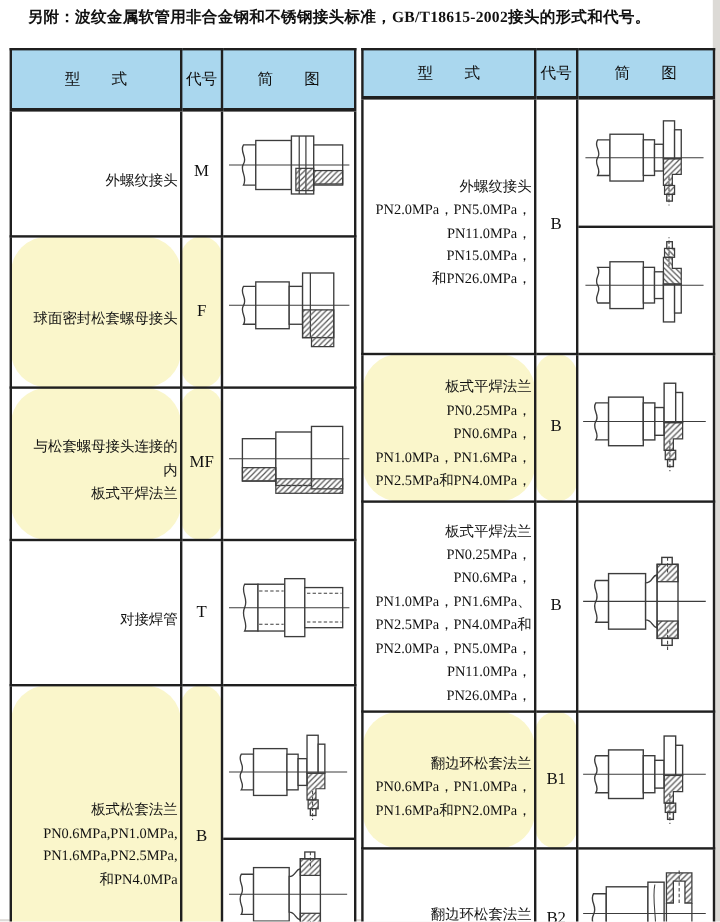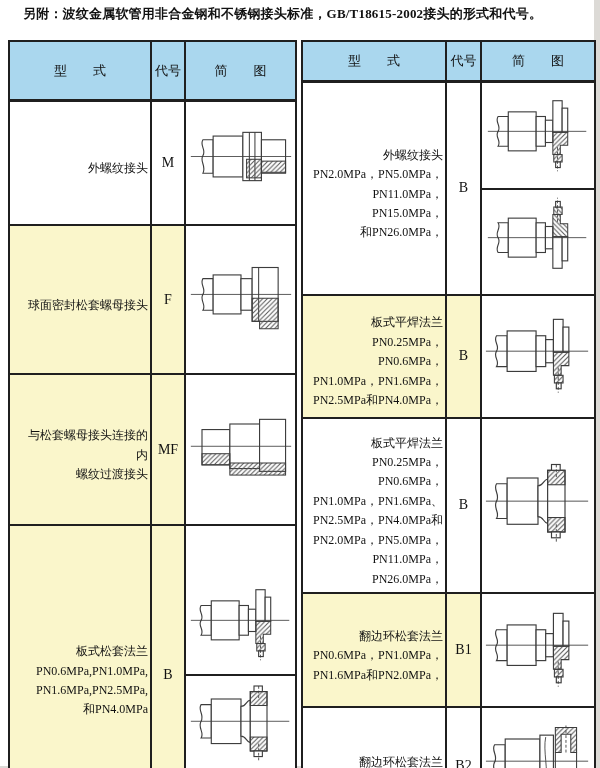--- a/index.html
+++ b/index.html
@@ -25,21 +25,21 @@
     font-weight:normal;font-size:13px;height:38px;
     border-bottom:3px solid var(--border,#1f1f1f);
     white-space:pre;
   }
   .cell-type{
     font-size:12px;line-height:1.62;text-align:right;
     padding:15px 2px 3px 9px;white-space:pre-line;
   }
   .cell-code{text-align:center;font-size:14px;}
   .cell-diag{background:#fff;text-align:center;padding:0;}
-  .hl{background:var(--highlight-bg,#faf6cb);}
+  .hl{background:var(--highlight-bg,#faf6cb);border-radius:31px;}
   .split .sub{display:flex;align-items:center;justify-content:center;}
   .split .sub.top{border-bottom:2px solid var(--border,#1f1f1f);}
   svg.diag{display:block;margin:0 auto;width:104px;height:78px;}
   .t-right td.cell-diag > svg.diag{width:108px;height:92px;}
   .split .sub svg.diag{height:92px;}
   
   .d-s{fill:#fff;stroke:#3c3c3c;stroke-width:1.2;}
   .d-h{fill:url(#hatch);stroke:#3c3c3c;stroke-width:1.1;}
   .d-l{fill:none;stroke:#3c3c3c;stroke-width:1.1;}
   .d-cl{fill:none;stroke:#3c3c3c;stroke-width:.9;}
@@ -183,25 +183,34 @@
       <td class="cell-type hl">球面密封松套螺母接头</td>
       <td class="cell-code hl">F</td>
       <td class="cell-diag">
         <svg class="diag">
               <use href="#sym-f"></use>
             </svg>
       </td>
     </tr>
     <tr style="height:102px">
       <td class="cell-type hl">与松套螺母接头连接的内
-螺纹过渡接头</td>
+板式平焊法兰</td>
       <td class="cell-code hl">MF</td>
       <td class="cell-diag">
         <svg class="diag">
               <use href="#sym-mf"></use>
+            </svg>
+      </td>
+    </tr>
+    <tr style="height:97px">
+      <td class="cell-type">对接焊管</td>
+      <td class="cell-code">T</td>
+      <td class="cell-diag">
+        <svg class="diag">
+              <use href="#sym-t"></use>
             </svg>
       </td>
     </tr>
     <tr style="height:203px">
       <td class="cell-type hl">板式松套法兰
 PN0.6MPa,PN1.0MPa,
 PN1.6MPa,PN2.5MPa,
 和PN4.0MPa</td>
       <td class="cell-code hl">B</td>
       <td class="cell-diag">

